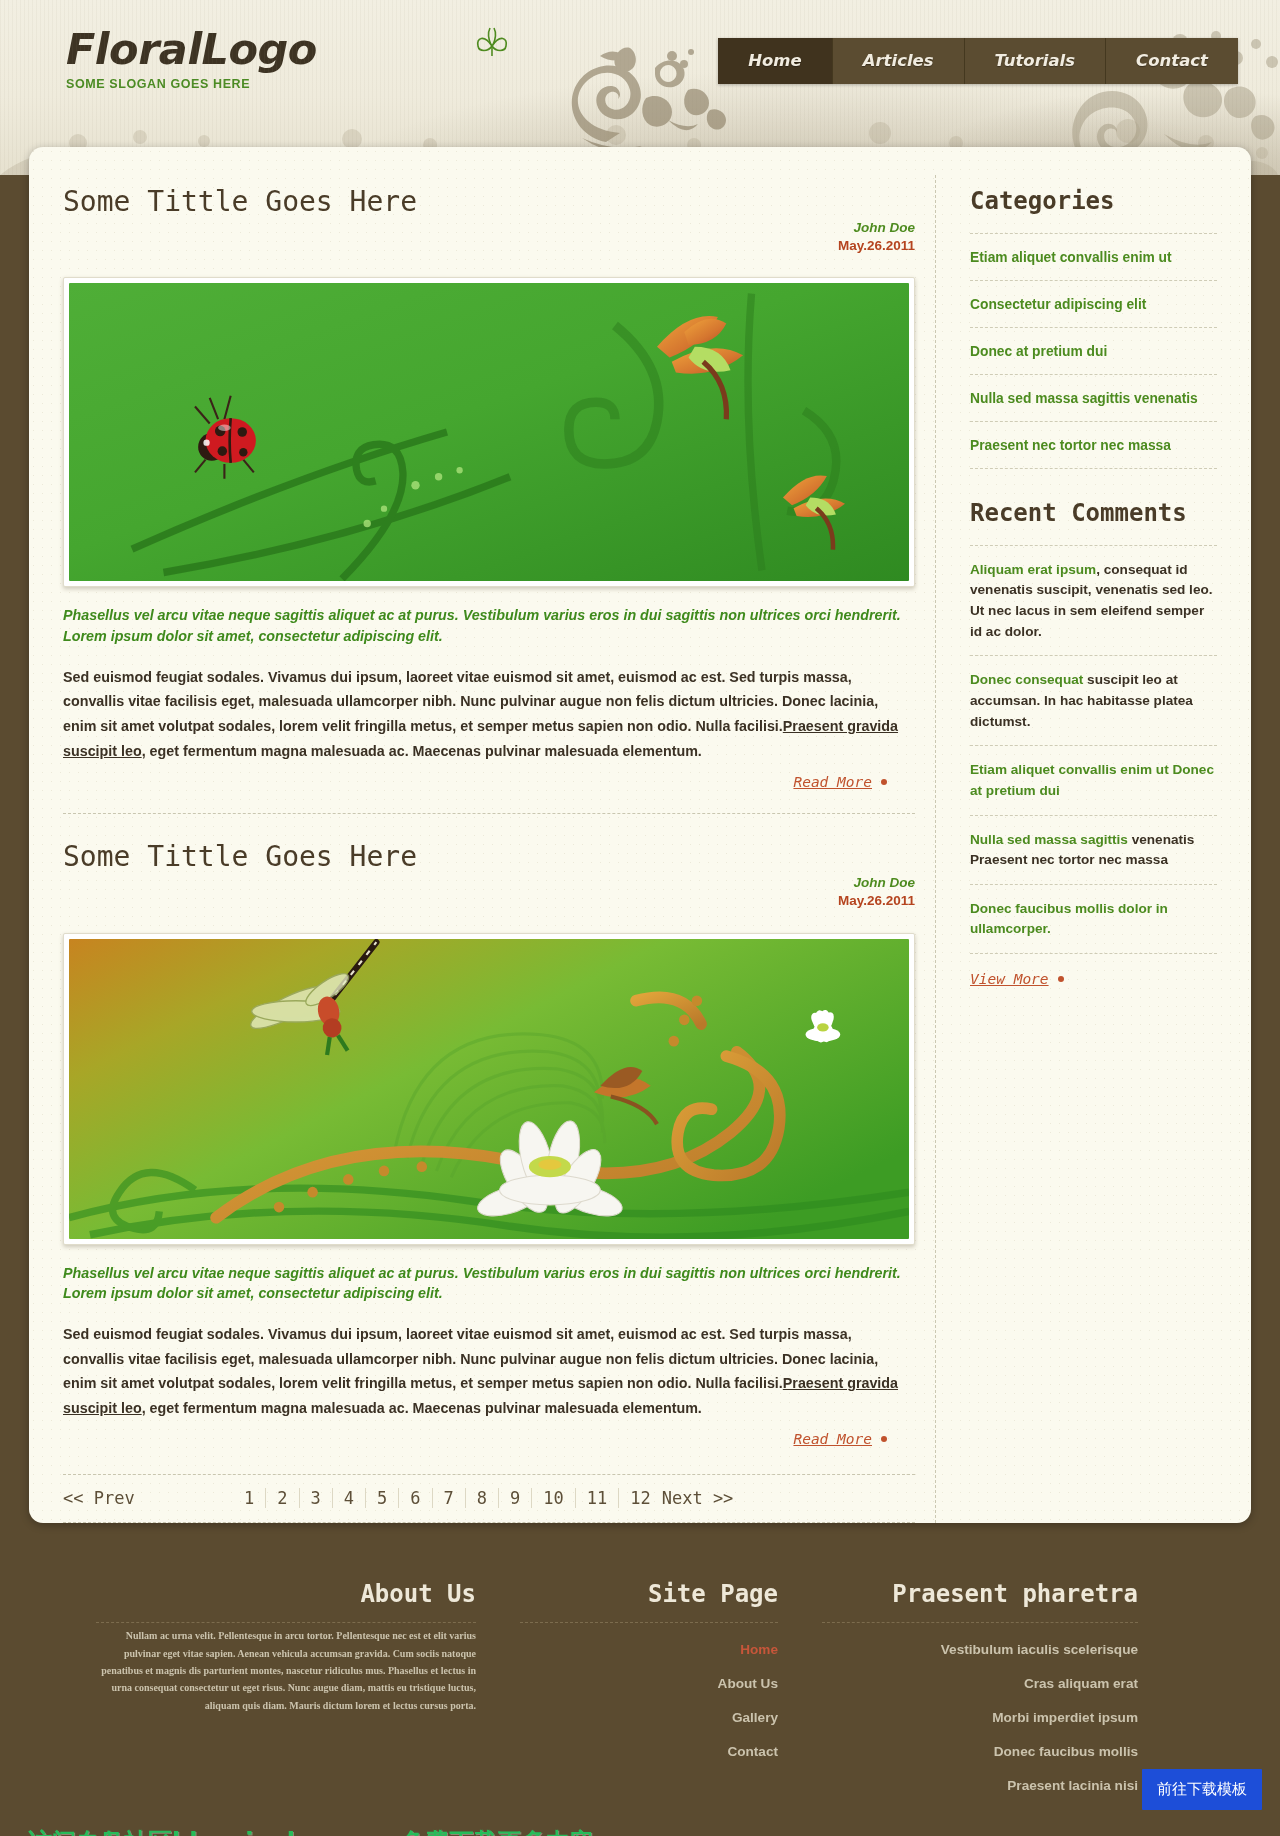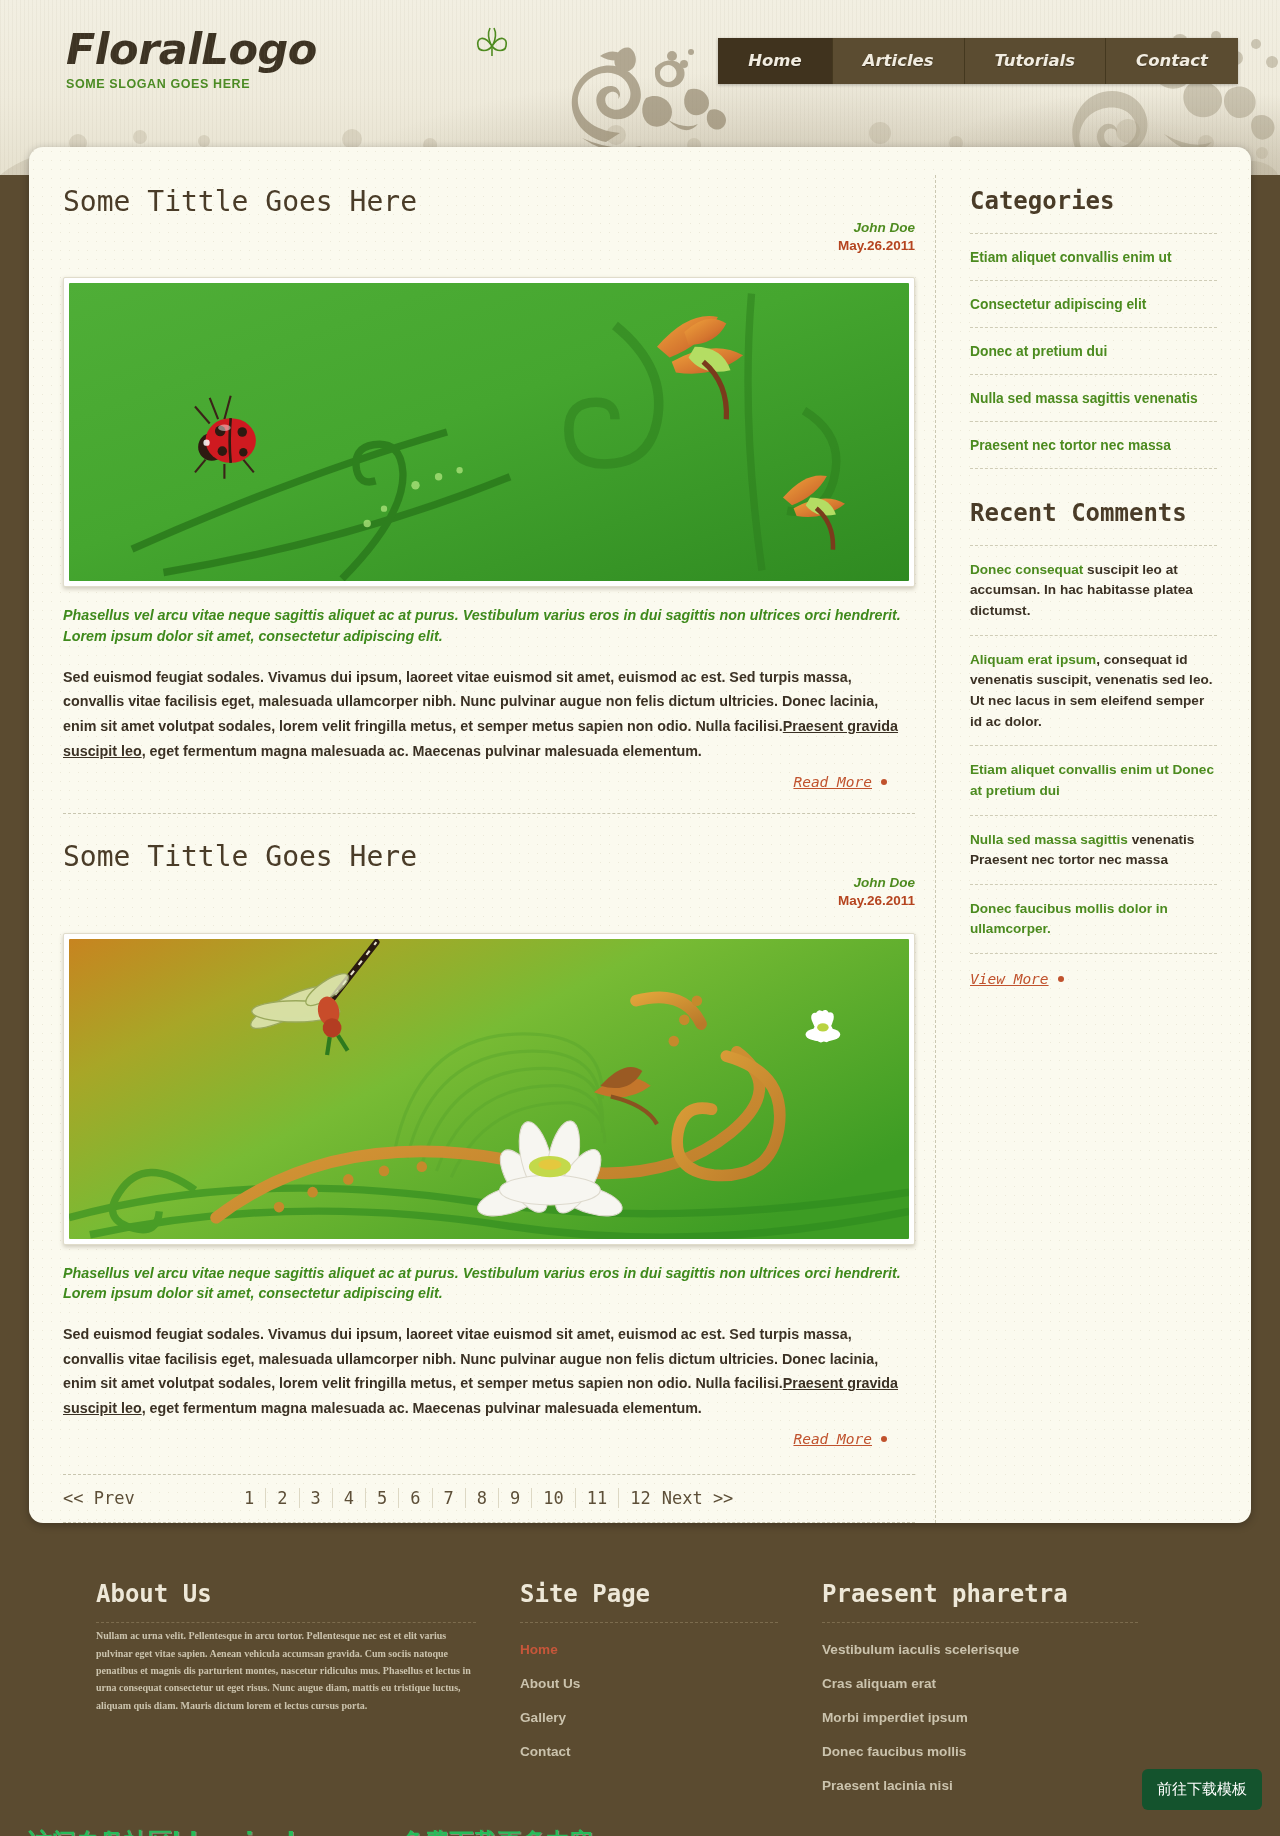--- a/index.html
+++ b/index.html
@@ -311,21 +311,21 @@
   
   .footer {
     position: relative;
     margin-top: -1px;
     padding: 58px 96px 40px;
     display: flex;
     gap: 0;
     background: #5b4b30;
     min-height: 350px;
   }
-  .foot-col { padding-right: 44px; }
+  .foot-col { padding-right: 44px; text-align: right; }
   .foot-col.c1 { width: 424px; }
   .foot-col.c2 { width: 302px; }
   .foot-col.c3 { width: 360px; }
   .foot-title {
     font-family: "DejaVu Sans Mono", monospace;
     font-size: 24px;
     color: #eee8d8;
     padding-bottom: 14px;
     border-bottom: 1px dashed #7c6c4e;
   }
@@ -361,26 +361,26 @@
     text-shadow: 1px 1px 0 rgba(255,255,255,.35);
     opacity: .93;
     pointer-events: none;
   }
 
   
   .dl-btn {
     position: fixed;
     right: 18px;
     bottom: 26px;
-    background: #14532d;
+    background: #1d4ed8;
     color: #ffffff;
     font-family: "DejaVu Sans", sans-serif;
     font-size: 15px;
     padding: 11px 15px;
-    border-radius: 6px;
+    border-radius: 1px;
     cursor: pointer;
     z-index: 40;
     white-space: nowrap;
   }
 </style>
 </head>
 <body>
 
 <div class="header">
 
@@ -702,24 +702,24 @@
       <div class="cat-item">Consectetur adipiscing elit</div>
       <div class="cat-item">Donec at pretium dui</div>
       <div class="cat-item">Nulla sed massa sagittis venenatis</div>
       <div class="cat-item">Praesent nec tortor nec massa</div>
     </section>
 
     <section class="widget">
       <h2 class="widget-title">Recent Comments</h2>
 
       <div class="comment-item">
+        <span class="ch">Aliquam erat ipsum</span><span>, consequat id venenatis suscipit, venenatis sed leo. Ut nec lacus in sem eleifend semper id ac dolor.</span>
+      </div>
+      <div class="comment-item">
         <span class="ch">Donec consequat </span><span>suscipit leo at accumsan. In hac habitasse platea dictumst.</span>
-      </div>
-      <div class="comment-item">
-        <span class="ch">Aliquam erat ipsum</span><span>, consequat id venenatis suscipit, venenatis sed leo. Ut nec lacus in sem eleifend semper id ac dolor.</span>
       </div>
       <div class="comment-item">
         <span class="ch">Etiam aliquet convallis enim ut Donec at pretium dui</span><span></span>
       </div>
       <div class="comment-item">
         <span class="ch">Nulla sed massa sagittis </span><span>venenatis Praesent nec tortor nec massa</span>
       </div>
       <div class="comment-item">
         <span class="ch">Donec faucibus mollis dolor in ullamcorper.</span><span></span>
       </div>

